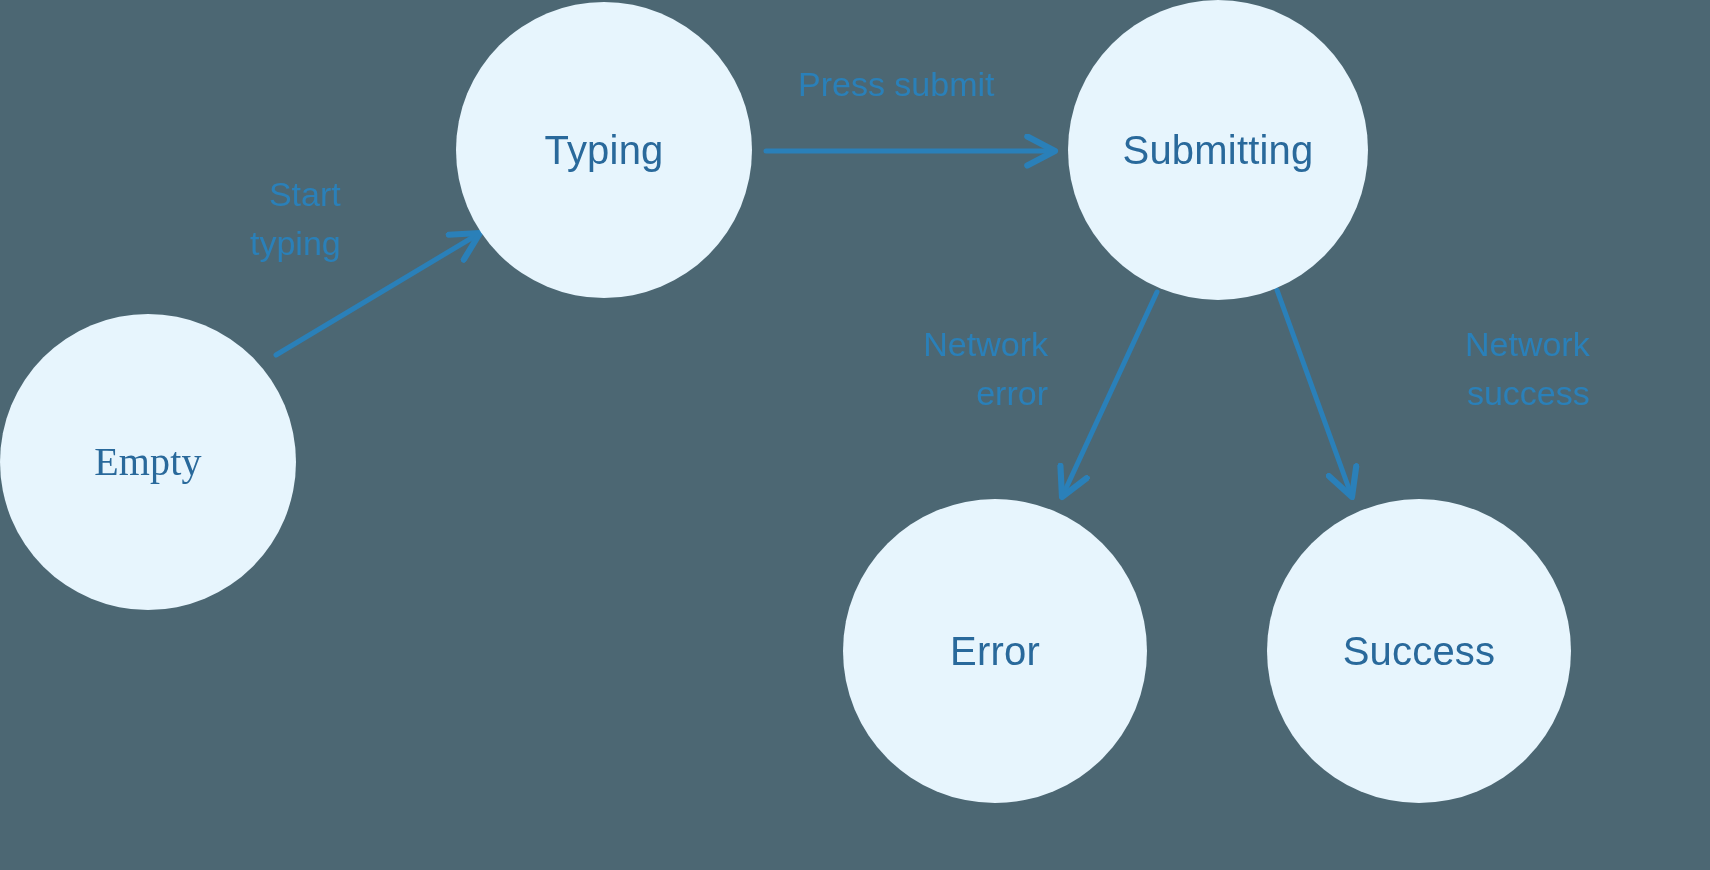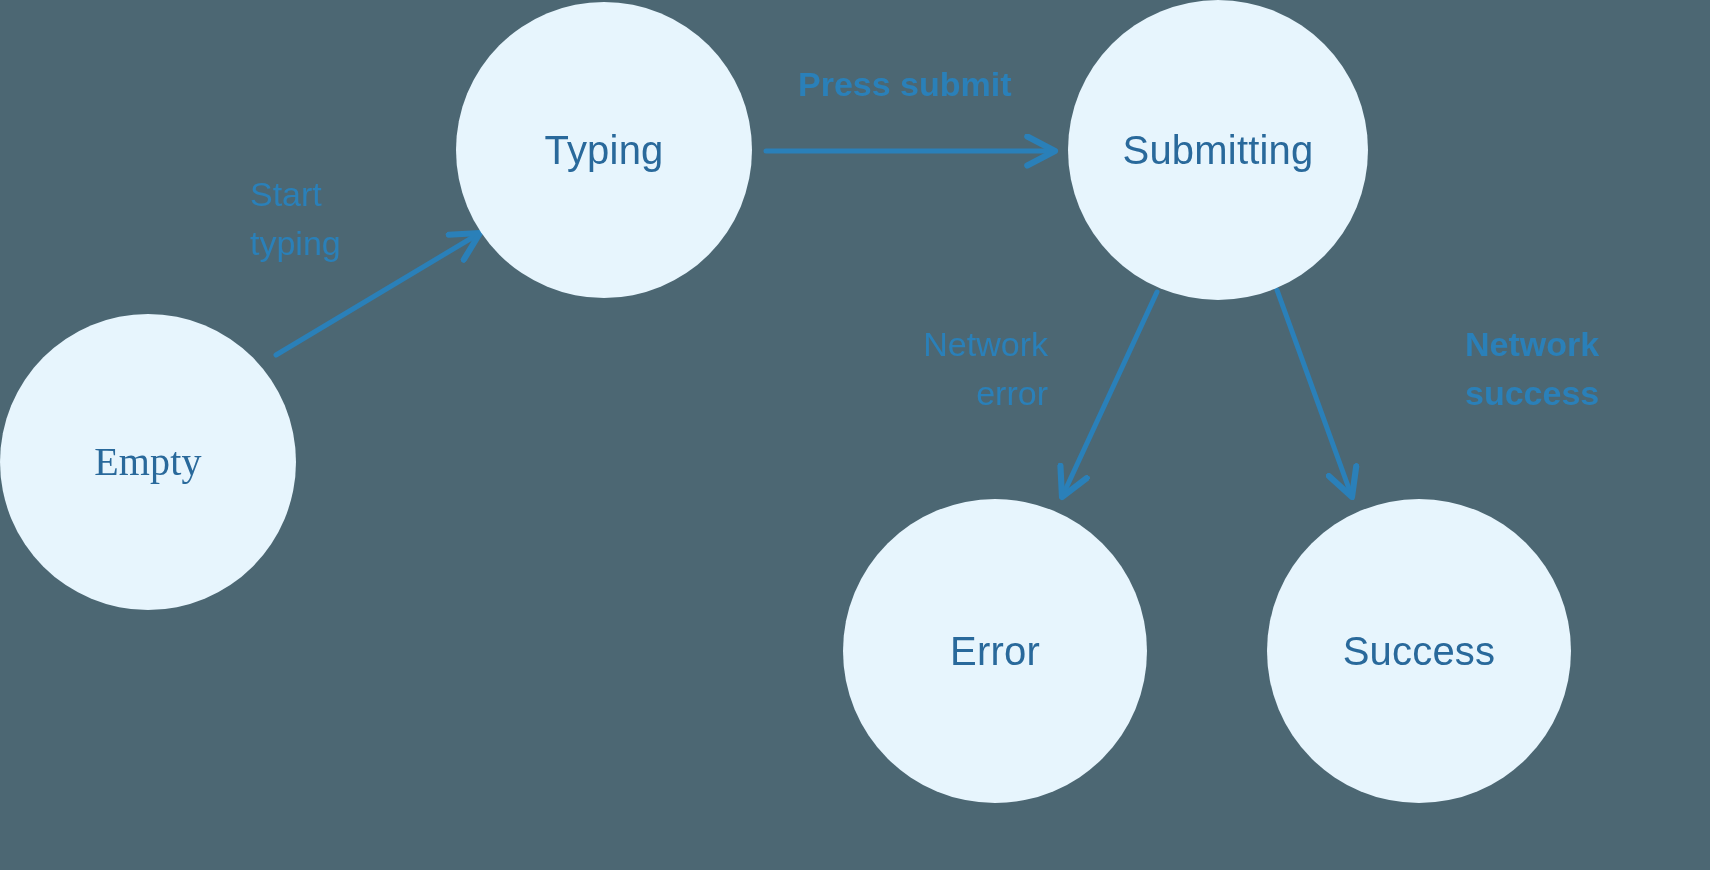--- a/index.html
+++ b/index.html
@@ -38,23 +38,23 @@
     white-space: nowrap;
     line-height: 1;
   }
   .edge-label {
     position: absolute;
     color: #2a80b9;
     font-size: 34px;
     line-height: 1.45;
     white-space: nowrap;
   }
-  .el-left   { text-align: center; font-weight: bold; }
+  .el-left   { text-align: right; }
   .el-right  { text-align: right; }
-  .el-center { text-align: left; }
+  .el-center { text-align: right; }
 </style>
 </head>
 <body>
 
 <div id="stage">
 
   <svg class="edges" viewBox="0 0 1710 870" width="1710" height="870" xmlns="http://www.w3.org/2000/svg">
     <defs>
       <marker id="ah" viewBox="0 0 12 12" refX="10.5" refY="6" markerWidth="7" markerHeight="7" orient="auto-start-reverse">
         <path d="M 1 1 L 10.5 6 L 1 11" fill="none" stroke="#2a80b9" stroke-width="2.1" stroke-linecap="round" stroke-linejoin="round"></path>

